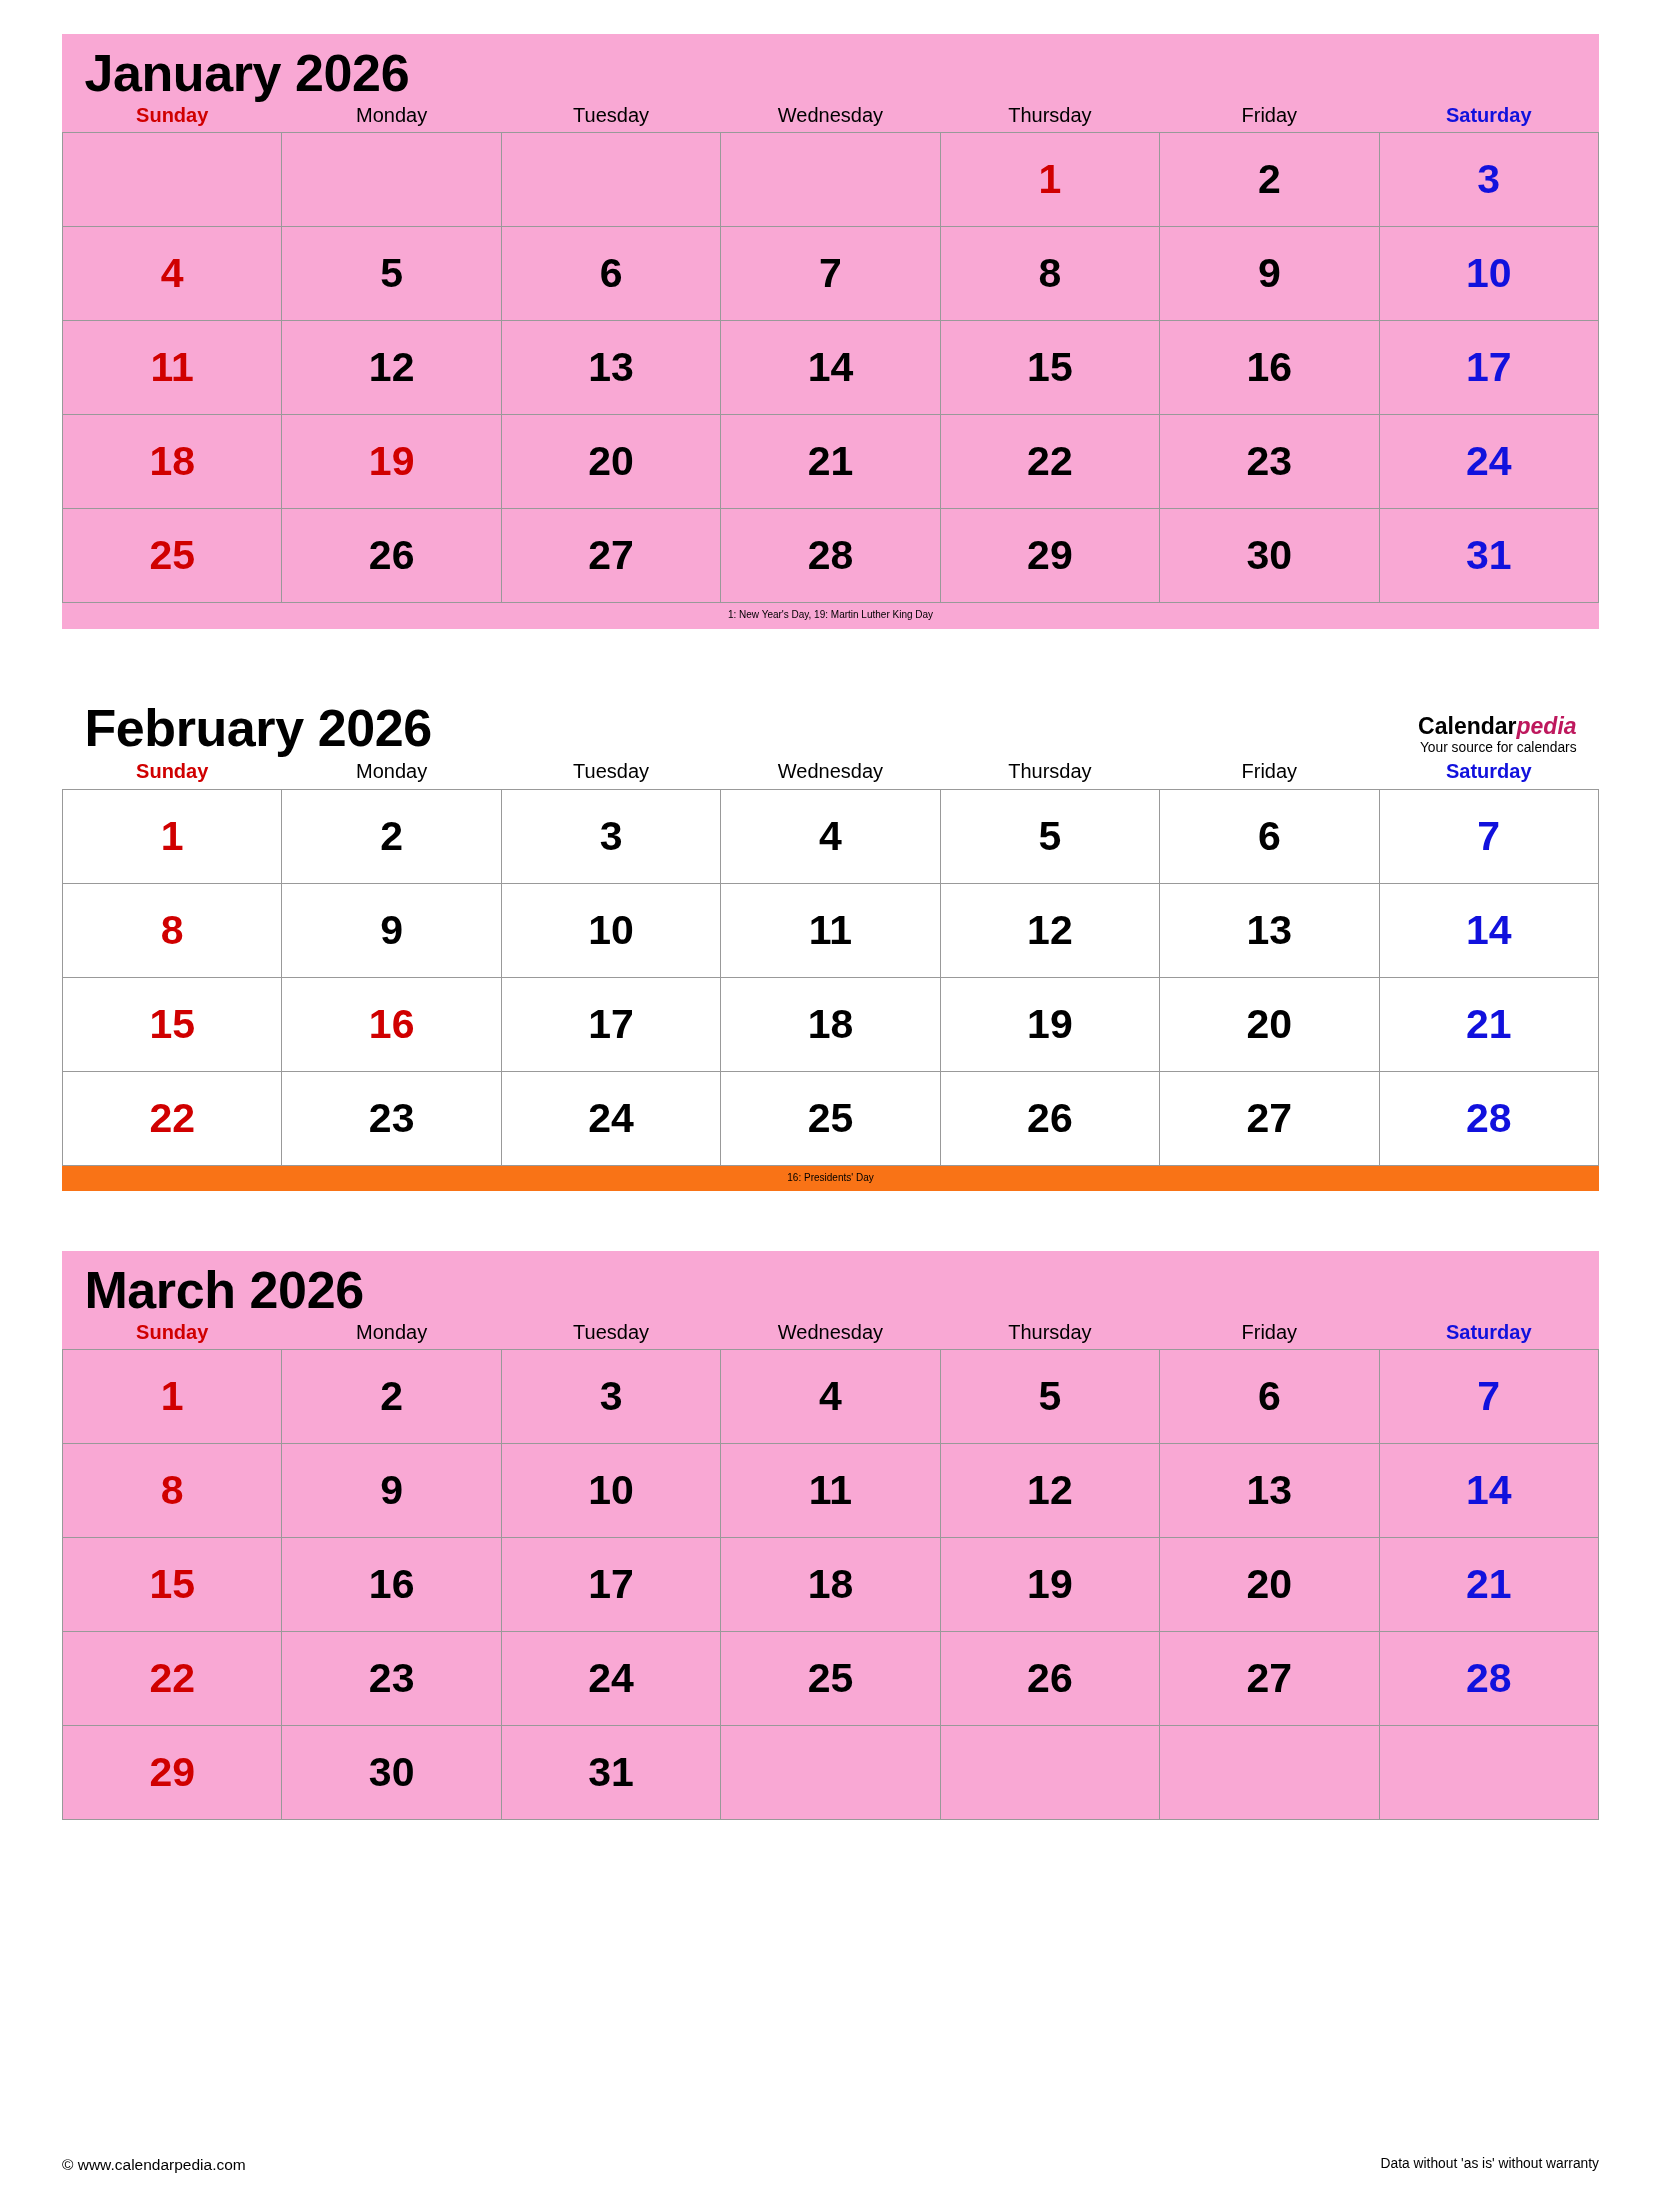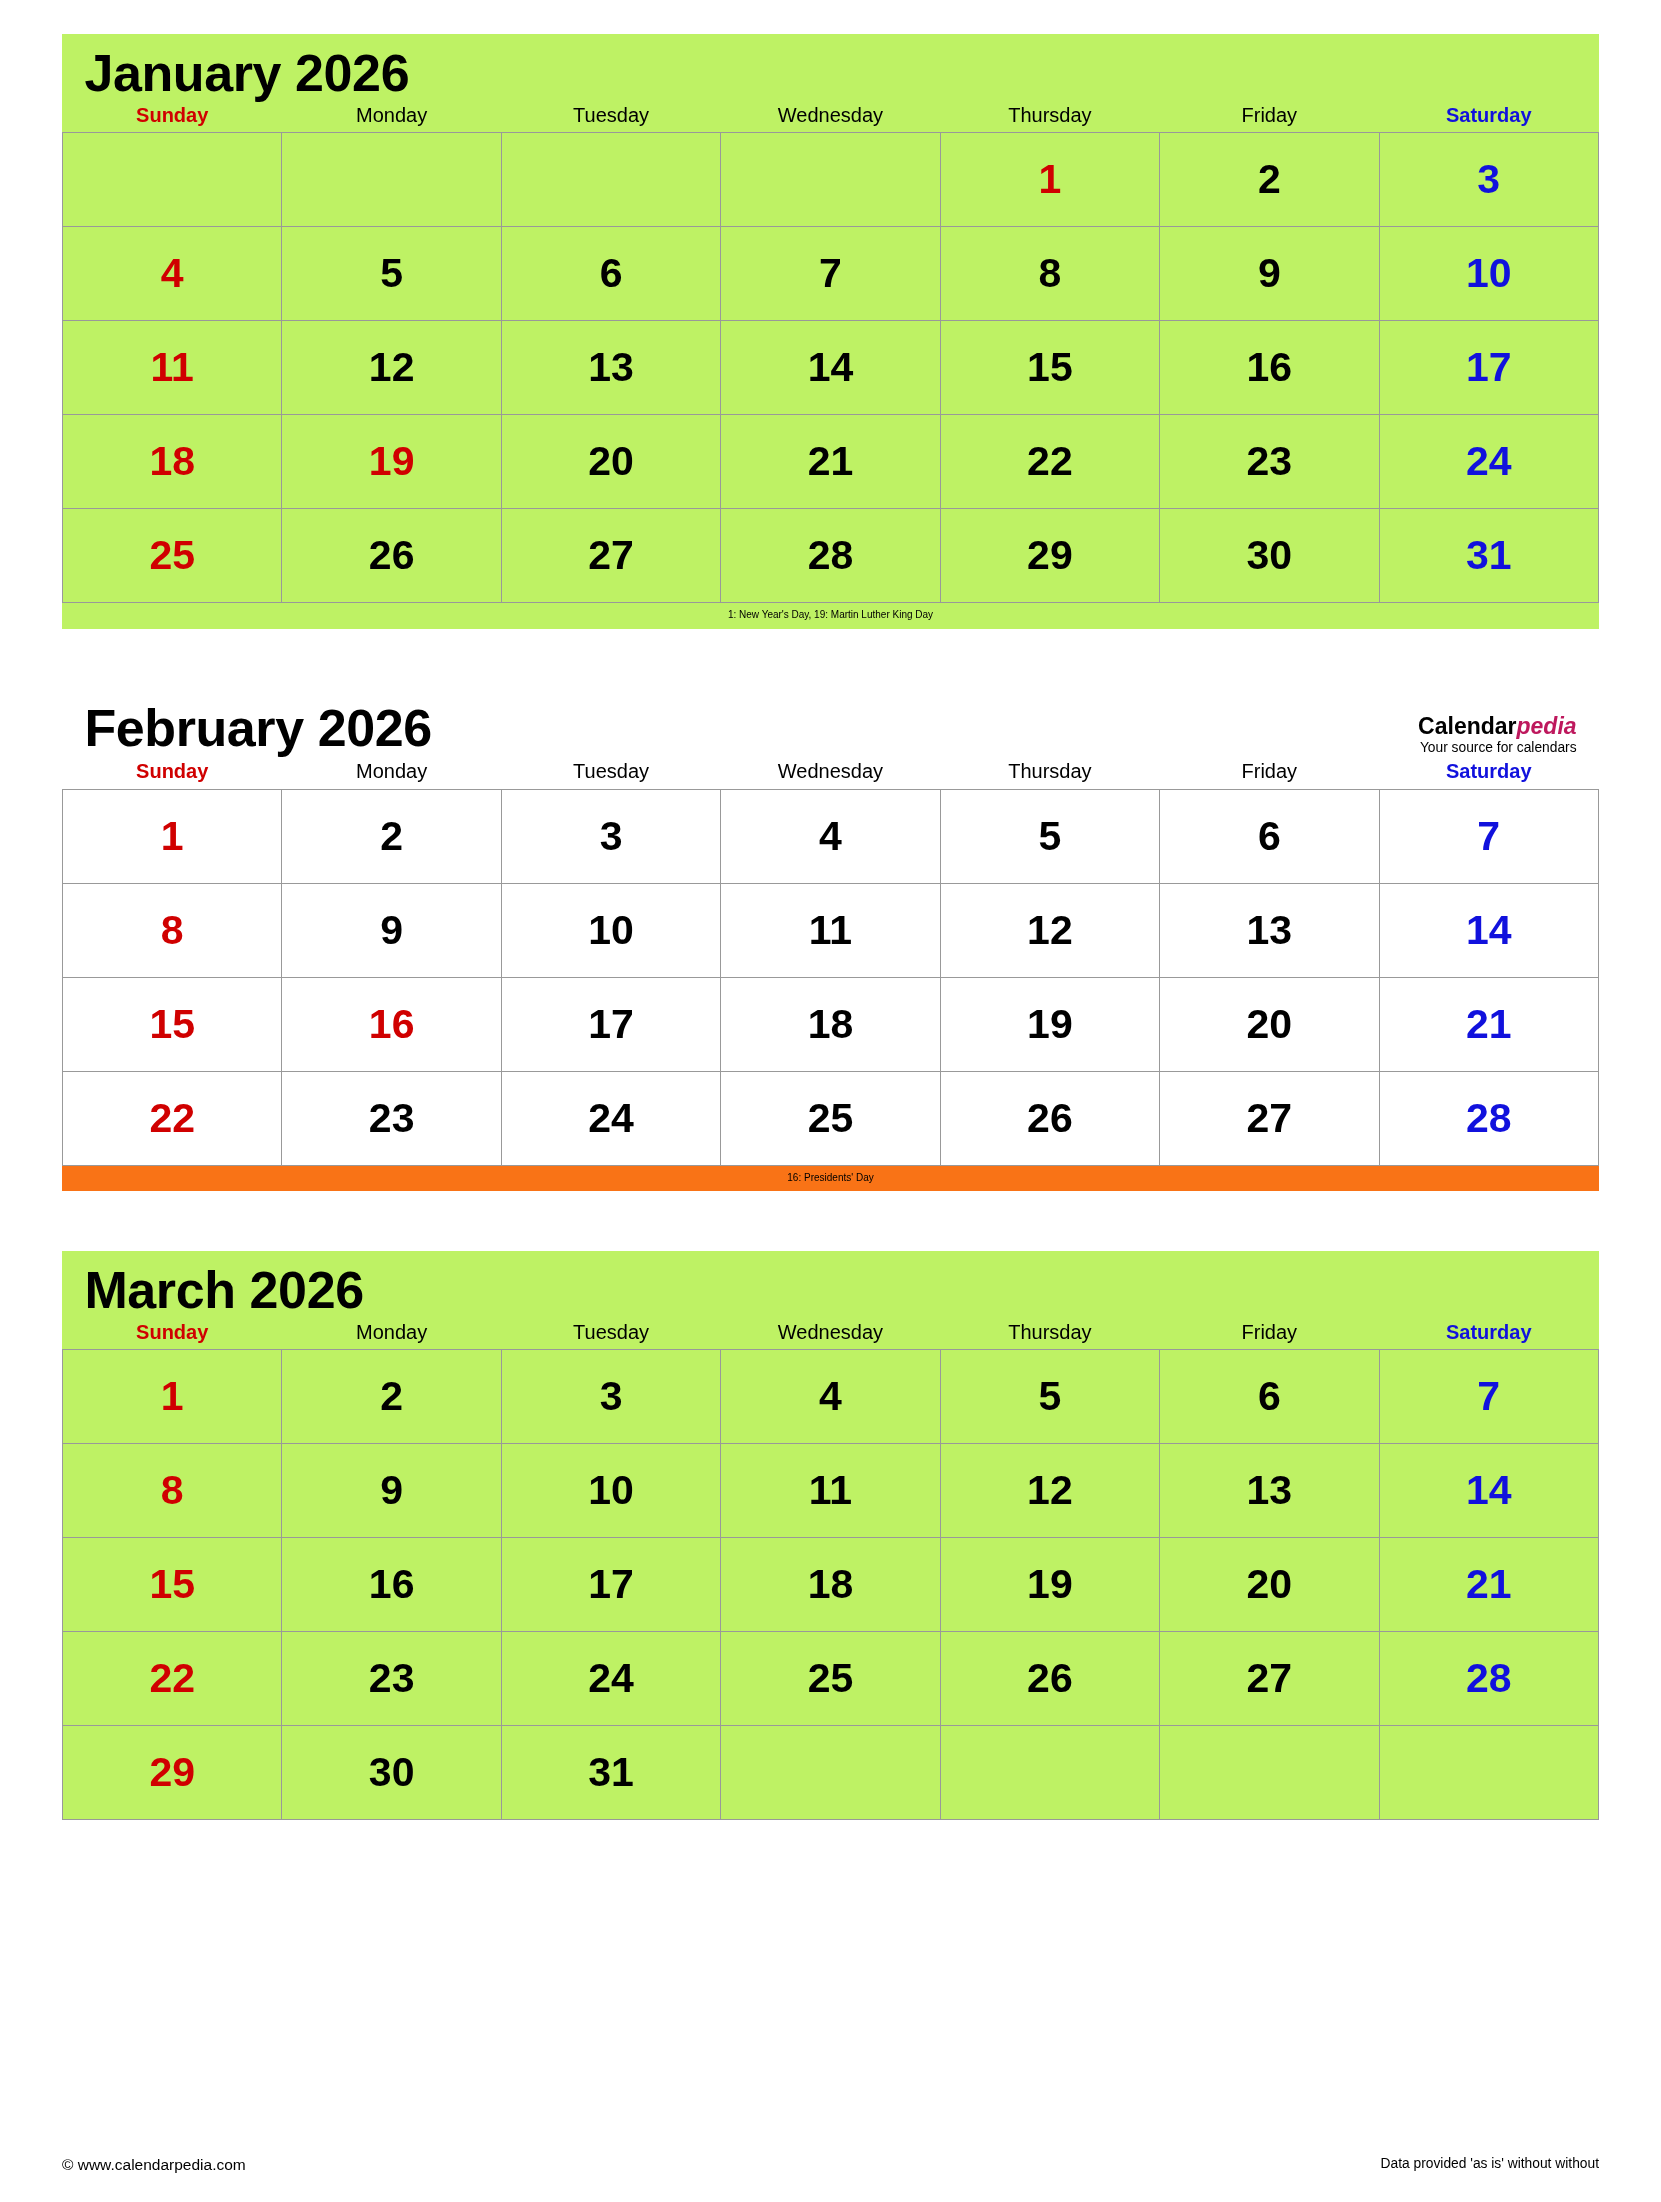--- a/index.html
+++ b/index.html
@@ -19,21 +19,21 @@
     position: absolute;
     left: 0; top: 0;
     width: 1661px;
     height: 2203px;
     box-sizing: border-box;
     padding: 34px 62px 0 62px;
   }
 
   .month-block {
     position: relative;
-    background: #bef264;
+    background: #f9a8d4;
     box-sizing: border-box;
   }
   .month-block.plain { background: #ffffff; }
 
   .month-header {
     display: flex;
     align-items: flex-start;
     justify-content: space-between;
     padding: 12px 22.4px 0 22.4px;
     box-sizing: border-box;
@@ -313,17 +313,17 @@
           <td class="empty"></td>
           <td class="empty"></td>
           <td class="sat empty"></td>
         </tr>
       </tbody>
     </table>
   </div>
 
   <div class="footer">
     <div class="left">© www.calendarpedia.com</div>
-    <div class="right">Data provided 'as is' without without</div>
+    <div class="right">Data without 'as is' without warranty</div>
   </div>
 
 </div>
 
 
 </body></html>

